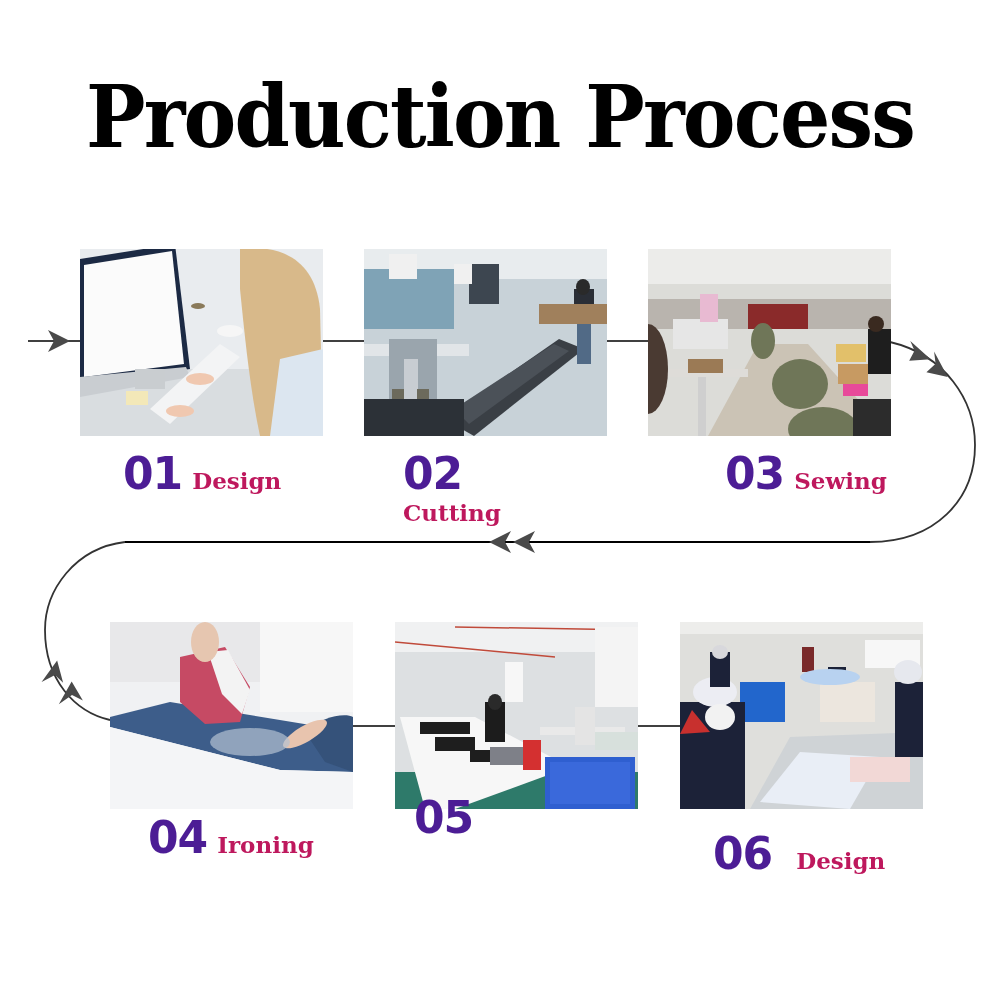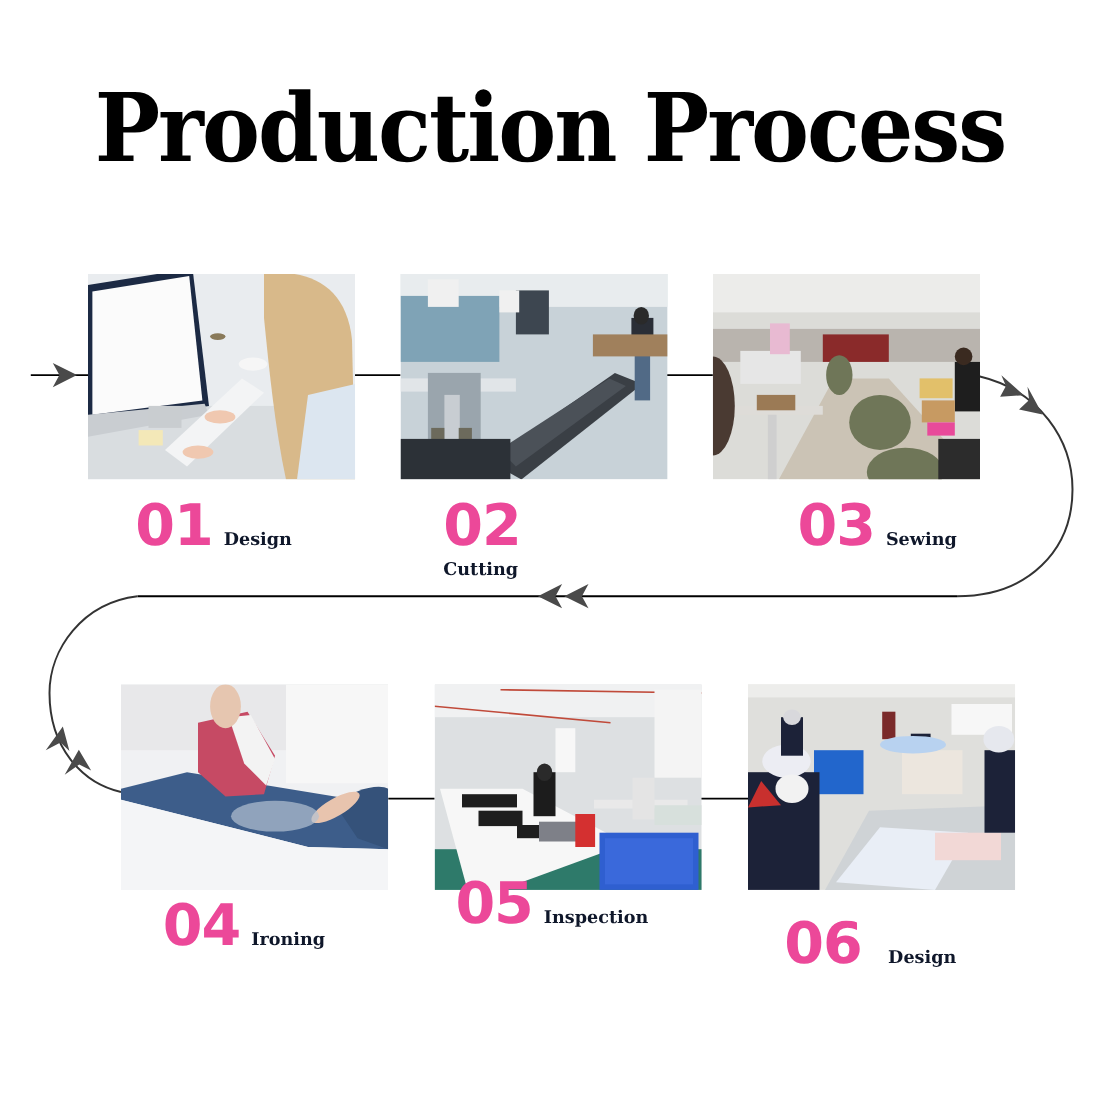--- a/index.html
+++ b/index.html
@@ -12,25 +12,25 @@
   }
   svg.flow { position: absolute; left: 0; top: 0; width: 1000px; height: 1000px; }
   .photo {
     position: absolute; overflow: hidden; width: 243px; height: 187px;
   }
   .step-label {
     position: absolute; display: flex; align-items: baseline; white-space: nowrap;
   }
   .step-num {
     font-family: "DejaVu Sans", "Liberation Sans", sans-serif; font-weight: bold;
-    font-size: 52px; color: #ec4899; letter-spacing: -1px; margin-right: 10px;
+    font-size: 44px; color: #4c1d95; letter-spacing: -1px; margin-right: 10px;
   }
   .step-name {
     font-family: "DejaVu Serif", "Liberation Serif", serif; font-weight: bold;
-    font-size: 16px; color: #0f172a;
+    font-size: 23px; color: #be185d;
   }
 </style>
 </head>
 <body>
 
 <div class="title">Production Process</div>
 
 <svg class="flow" viewBox="0 0 1000 1000">
 
   <line x1="28" y1="341" x2="80" y2="341" stroke="#000" stroke-width="1.6"></line>
@@ -198,18 +198,17 @@
 <div class="step-label" style="left:689px; top:448px;margin-left:36px;">
   <span class="step-num">03</span>
   <span class="step-name">Sewing</span>
 </div>
 <div class="step-label" style="left:148px; top:812px;">
   <span class="step-num">04</span>
   <span class="step-name">Ironing</span>
 </div>
 <div class="step-label" style="left:414px; top:792px;">
   <span class="step-num">05</span>
-  <span class="step-name">Inspection</span>
 </div>
 <div class="step-label" style="left:713px; top:828px;gap:14px;">
   <span class="step-num">06</span>
   <span class="step-name">Design</span>
 </div>
 
 </body></html>

